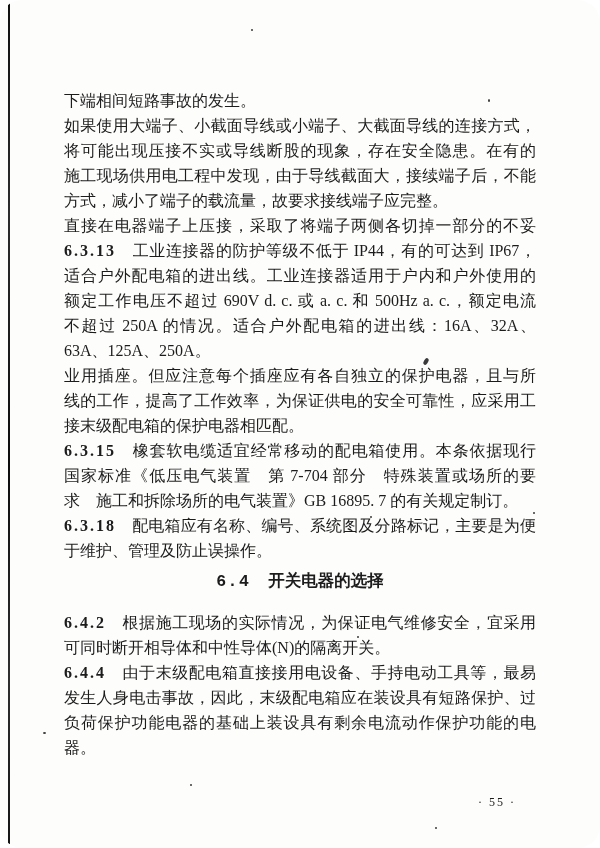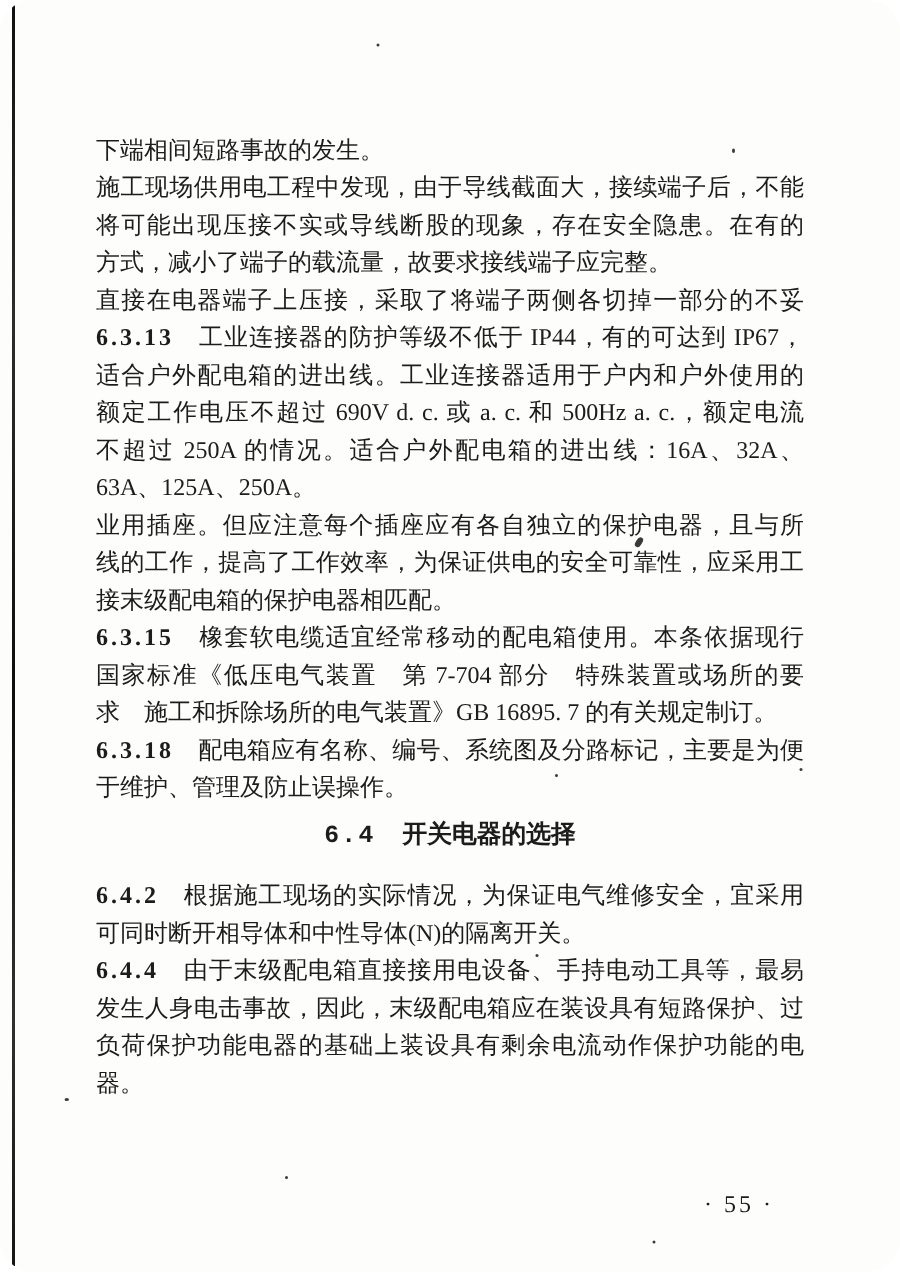--- a/index.html
+++ b/index.html
@@ -50,43 +50,44 @@
     font-size: 16.5px;
     line-height: 25px;
     margin: 6px 0 16px 0;
     font-family: Liberation Mono, monospace;
   }
   .hnum { letter-spacing: 1.5px; }
   .hgap { display: inline-block; width: 18px; }
   .pageno {
     position: absolute;
     top: 795px; right: 84px;
-    font-size: 16px;
+    font-size: 12px;
     letter-spacing: 2px;
     color: #1c1c1c;
   }
   .speck {
     position: absolute;
     background: #3a3a3a;
     border-radius: 50%;
   }
 </style>
 </head>
 <body>
 
 <div class="page">
   <div class="edge-line"></div>
 
   <div class="text-column">
       <div>
         <div class="line end">下端相间短路事故的发生。</div>
       </div>
       <div>
+        <div class="line">如果使用大端子、小截面导线或小端子、大截面导线的连接方式，</div>
+        <div class="line">将可能出现压接不实或导线断股的现象，存在安全隐患。在有的</div>
         <div class="line">施工现场供用电工程中发现，由于导线截面大，接续端子后，不能</div>
-        <div class="line">将可能出现压接不实或导线断股的现象，存在安全隐患。在有的</div>
         <div class="line end">方式，减小了端子的载流量，故要求接线端子应完整。</div>
         <div class="line">直接在电器端子上压接，采取了将端子两侧各切掉一部分的不妥</div>
       </div>
       <div>
         <div class="line"><b class="pnum">6.3.13</b>工业连接器的防护等级不低于 IP44，有的可达到 IP67，</div>
         <div class="line">适合户外配电箱的进出线。工业连接器适用于户内和户外使用的</div>
         <div class="line">额定工作电压不超过 690V d. c. 或 a. c. 和 500Hz a. c.，额定电流</div>
         <div class="line">不超过 250A 的情况。适合户外配电箱的进出线：16A、32A、</div>
         <div class="line end">63A、125A、250A。</div>
       </div>

